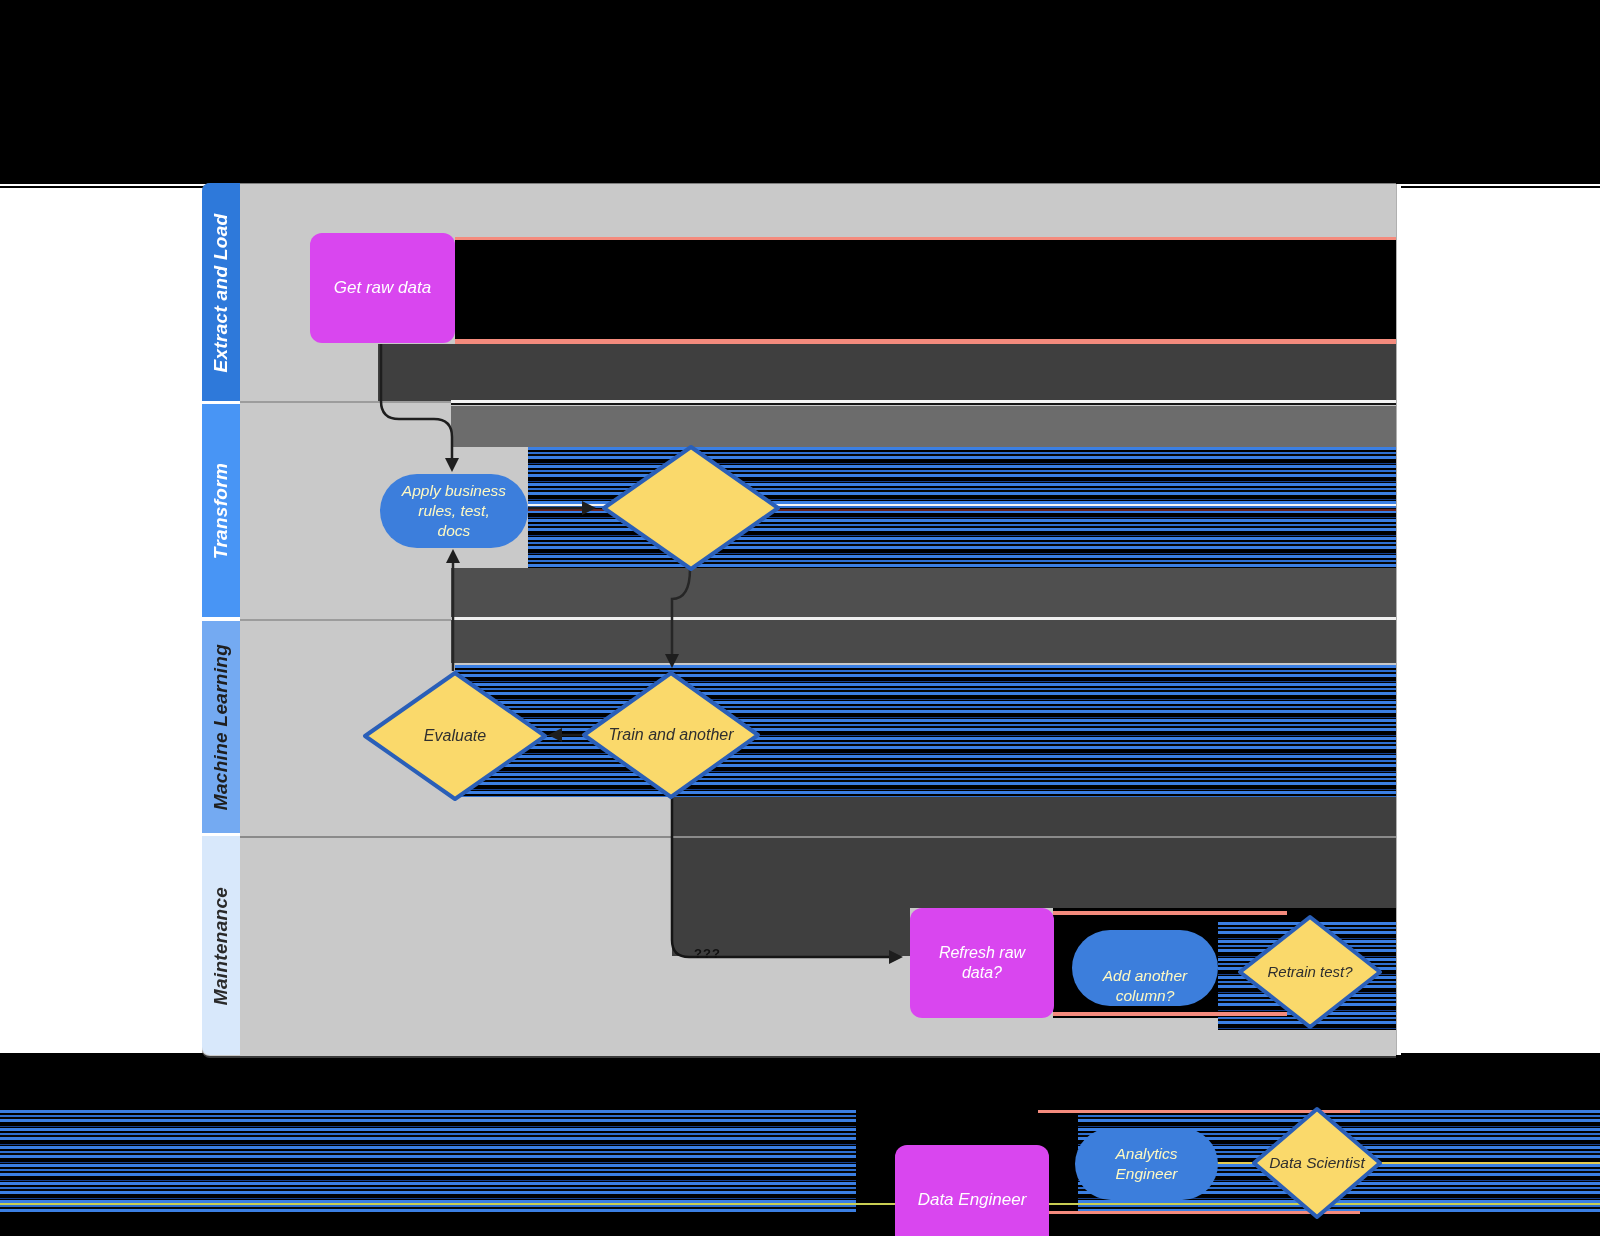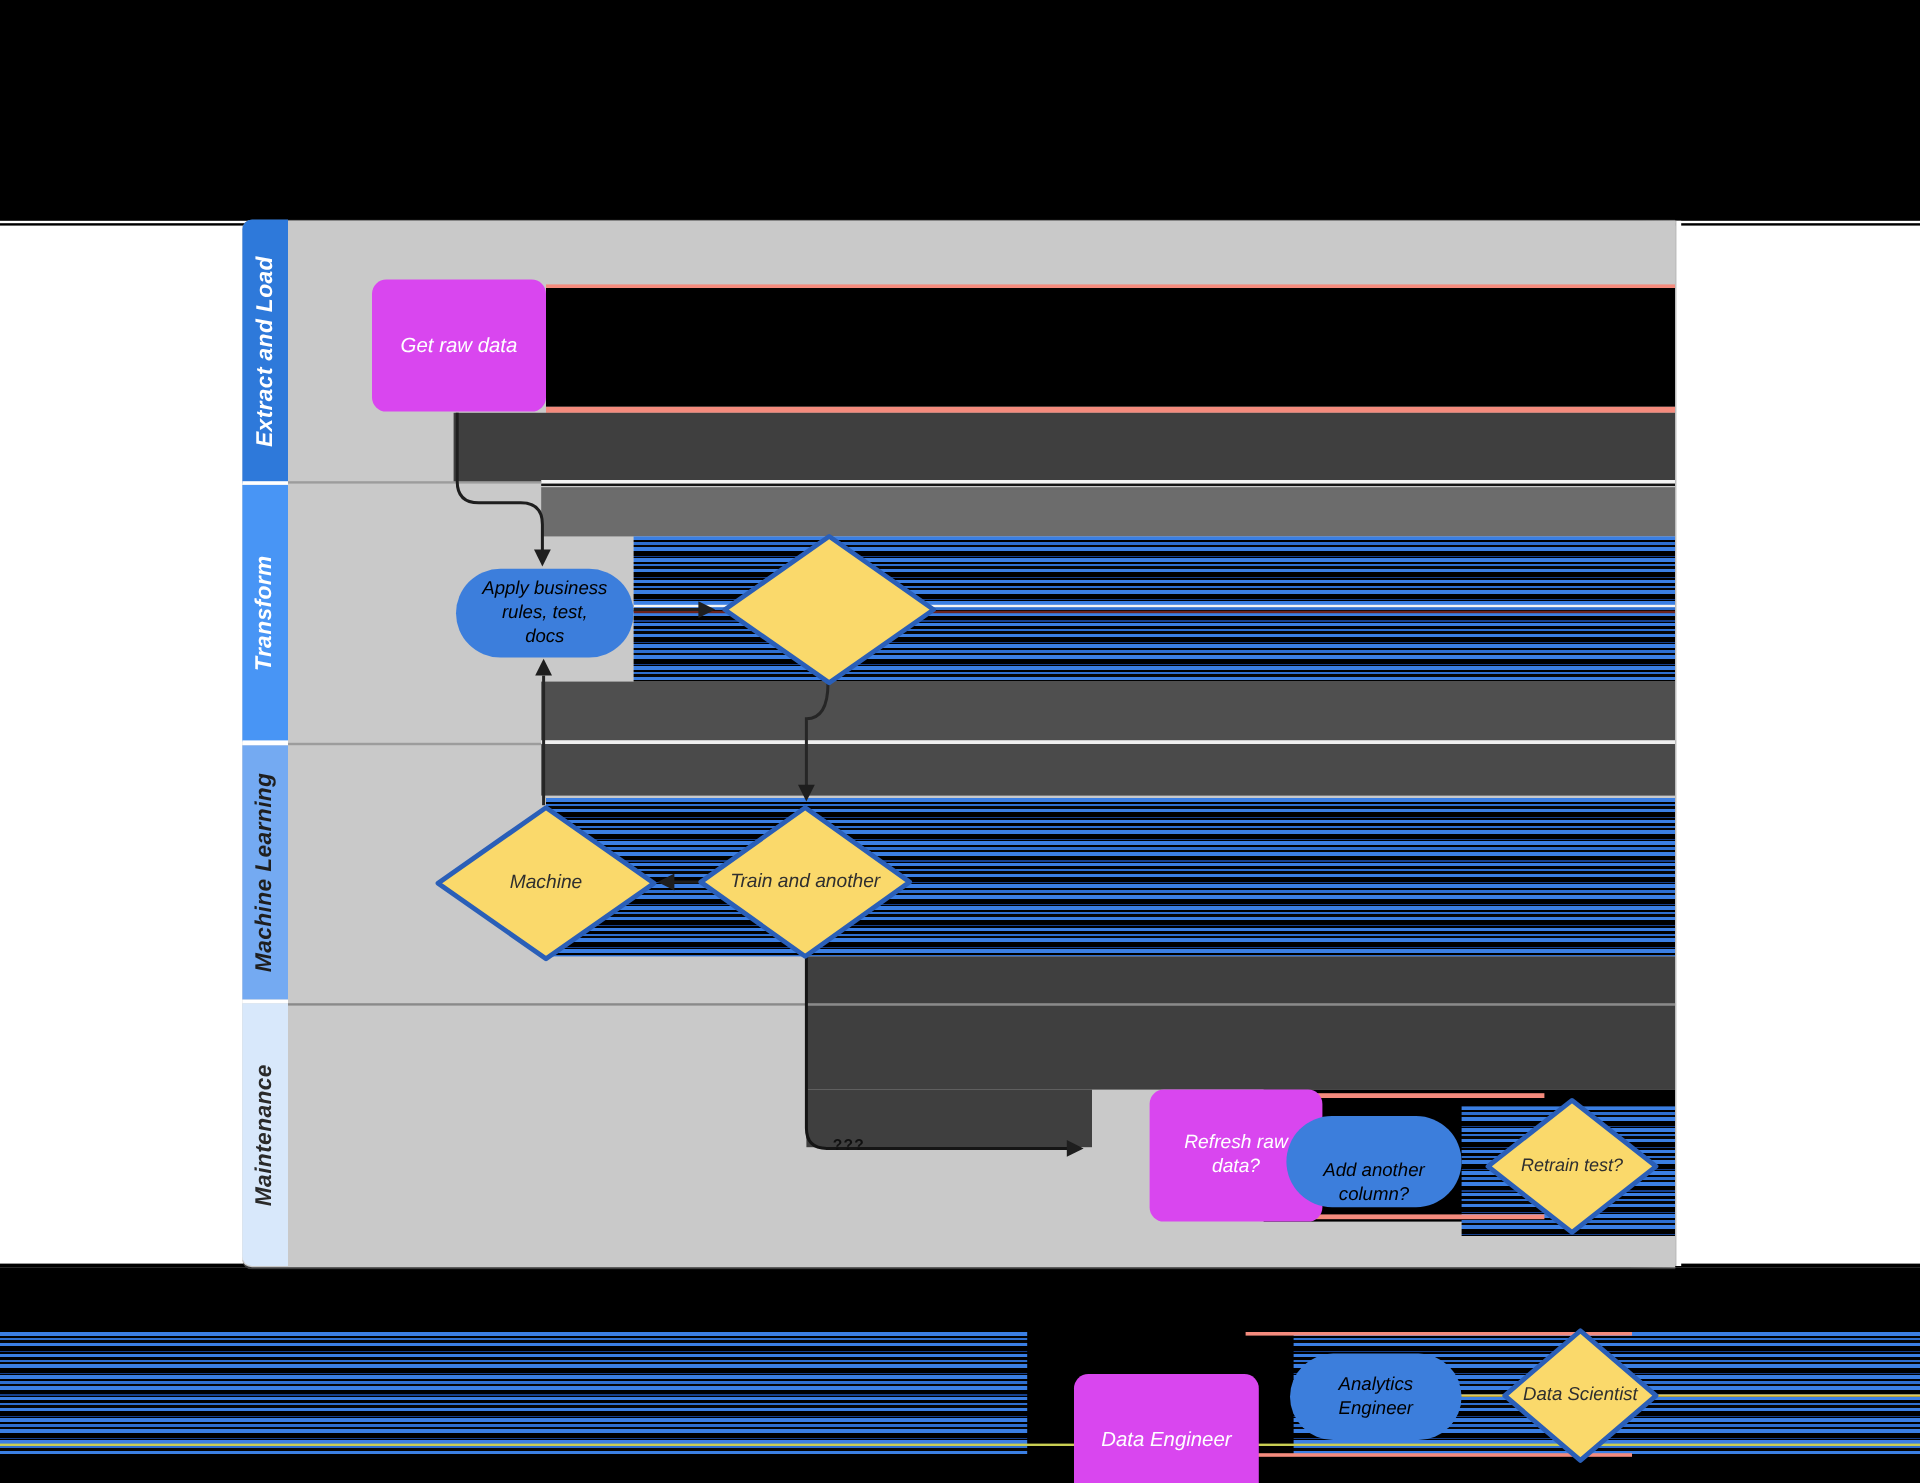--- a/index.html
+++ b/index.html
@@ -12,21 +12,21 @@
     #060606 7px,#060606 9px,#3b7fe3 9px,#3b7fe3 12px,#000 12px,#000 16px,
     #16408c 16px,#16408c 17px,#000 17px,#000 18px);}
   .diagram{background:#c9c9c9;border-radius:8px 0 0 8px;border-top:1px solid #7d7d7d;
            border-bottom:2px solid #3a3a3a;}
   .lane-head{display:flex;align-items:center;justify-content:center;}
   .lane-head span{transform:rotate(-90deg);white-space:nowrap;font-weight:bold;
                   font-style:italic;font-size:19px;letter-spacing:.3px;}
   .node{display:flex;align-items:center;justify-content:center;text-align:center;
         font-style:italic;white-space:pre-line;line-height:1.28;}
   .pinknode{background:#d946ef;border-radius:12px;color:#ffffff;}
-  .bluenode{background:#3c7edc;color:#000000;}
+  .bluenode{background:#3c7edc;color:#fef9c3;}
   .dlabel{display:flex;align-items:center;justify-content:center;text-align:center;
           font-style:italic;color:#2f2f2f;white-space:pre-line;line-height:1.25;}
   svg{position:absolute;left:0;top:0;}
 </style>
 </head>
 <body>
 <div id="app">
 
 <div class="abs" style="left:0;top:0;width:1600px;height:184px;background:#000;"></div>
 <div class="abs" style="left:0;top:186px;width:1600px;height:2px;background:#000;"></div>
@@ -110,28 +110,28 @@
     <polygon points="1254,1163 1317,1109 1380,1163 1317,1217"></polygon>
   </g>
 </svg>
 
 <div class="abs node pinknode" style="left:310px;top:233px;width:145px;height:110px;font-size:17px;">
   <span>Get raw data</span></div>
 <div class="abs node bluenode" style="left:380px;top:474px;width:148px;height:74px;border-radius:37px;font-size:15.5px;">
   <span>Apply business
 rules, test,
 docs</span></div>
-<div class="abs node pinknode" style="left:910px;top:908px;width:144px;height:110px;font-size:16px;margin-left:48px;">
+<div class="abs node pinknode" style="left:910px;top:908px;width:144px;height:110px;font-size:16px;">
   <span>Refresh raw
 data?</span></div>
 <div class="abs node bluenode" style="left:1072px;top:930px;width:146px;height:76px;border-radius:38px;font-size:15.5px;align-items:flex-end;">
   <span>Add another
 column?</span></div>
 
-<div class="abs dlabel" style="left:375px;top:724px;width:160px;height:24px;font-size:16px;">Machine</div>
+<div class="abs dlabel" style="left:375px;top:724px;width:160px;height:24px;font-size:16px;">Evaluate</div>
 <div class="abs dlabel" style="left:586px;top:723px;width:170px;height:24px;font-size:16px;">Train and another</div>
 <div class="abs dlabel" style="left:1242px;top:960px;width:136px;height:24px;font-size:15px;">Retrain test?</div>
 
 <div class="abs" style="left:694px;top:946px;width:44px;font-size:13px;font-weight:bold;color:#101010;letter-spacing:1px;">???</div>
 
 <div class="abs node pinknode" style="left:895px;top:1107px;width:154px;height:109px;font-size:17px;margin-top:38px;">
   <span>Data Engineer</span></div>
 <div class="abs node bluenode" style="left:1075px;top:1128px;width:143px;height:72px;border-radius:36px;font-size:15.5px;">
   <span>Analytics
 Engineer</span></div>

